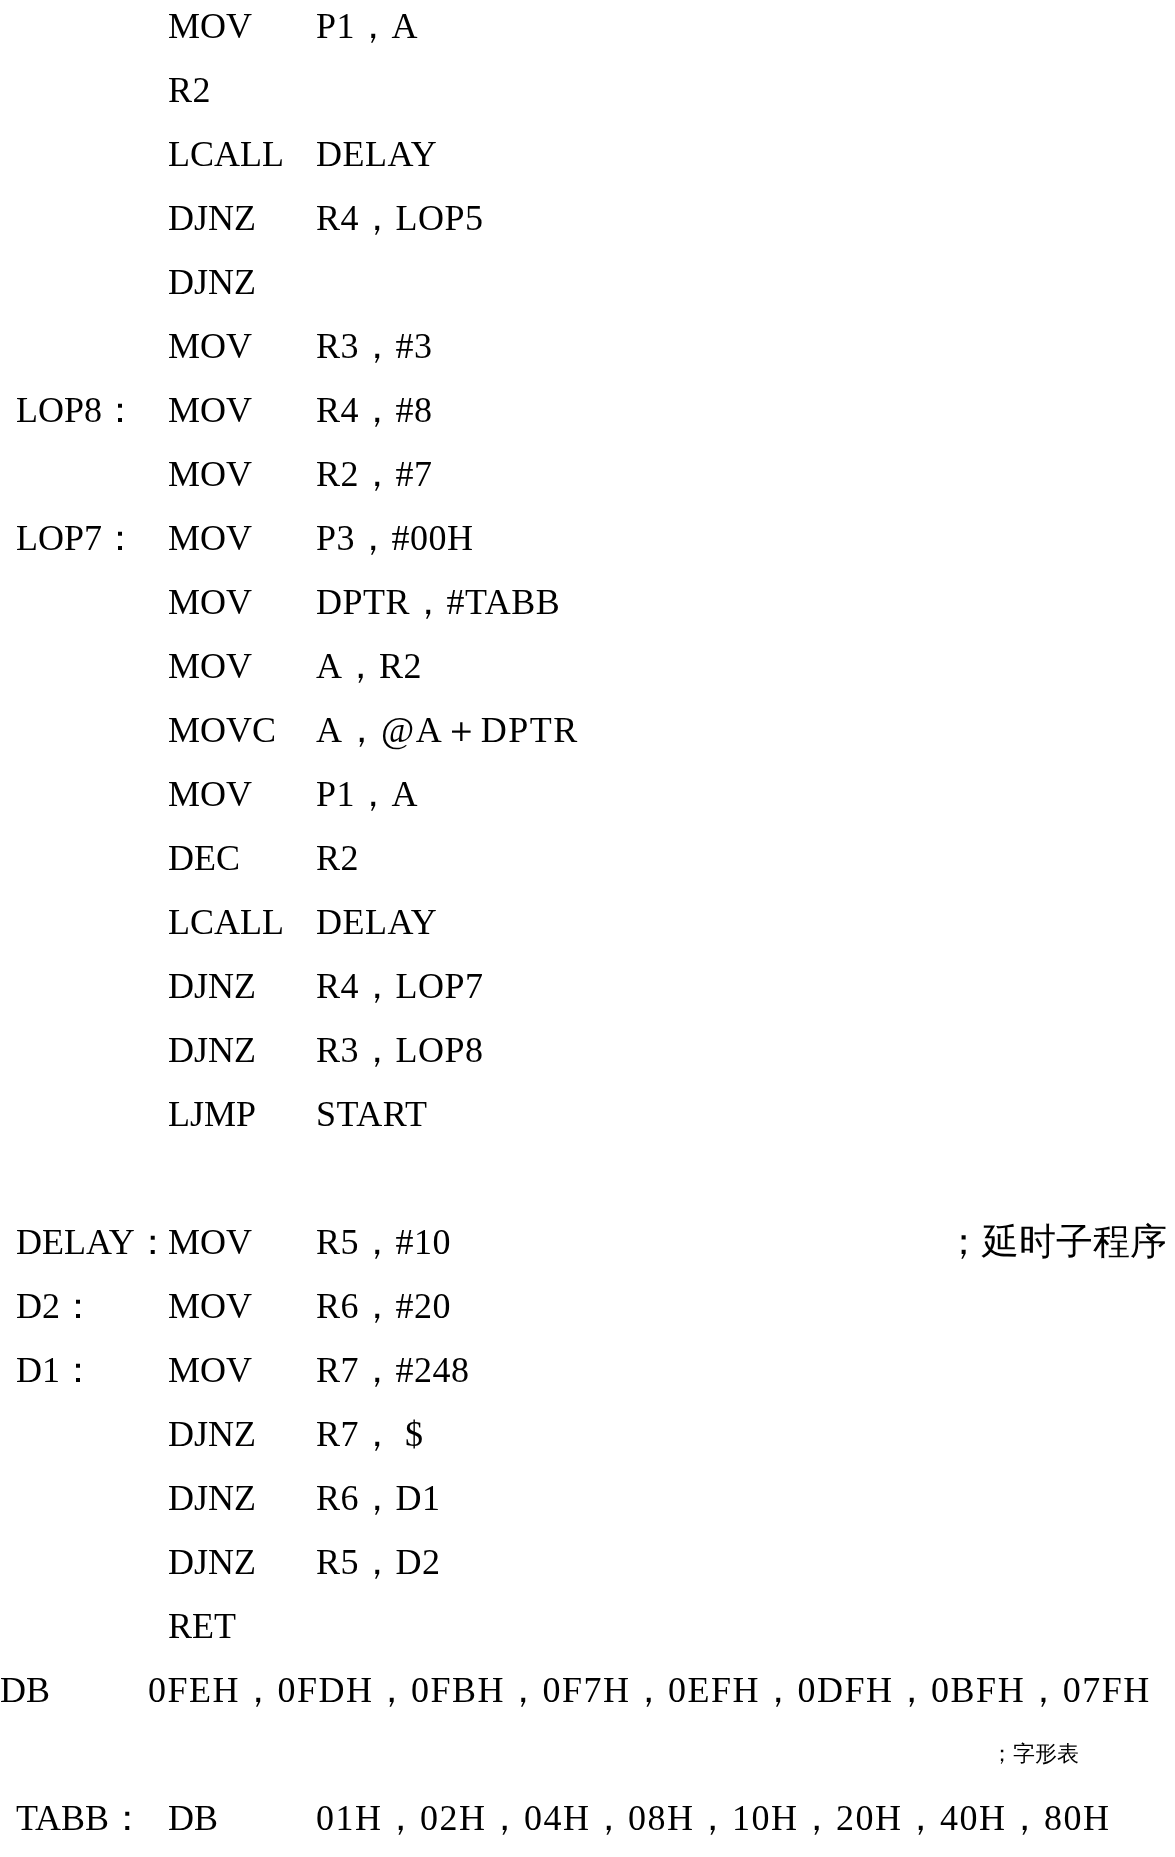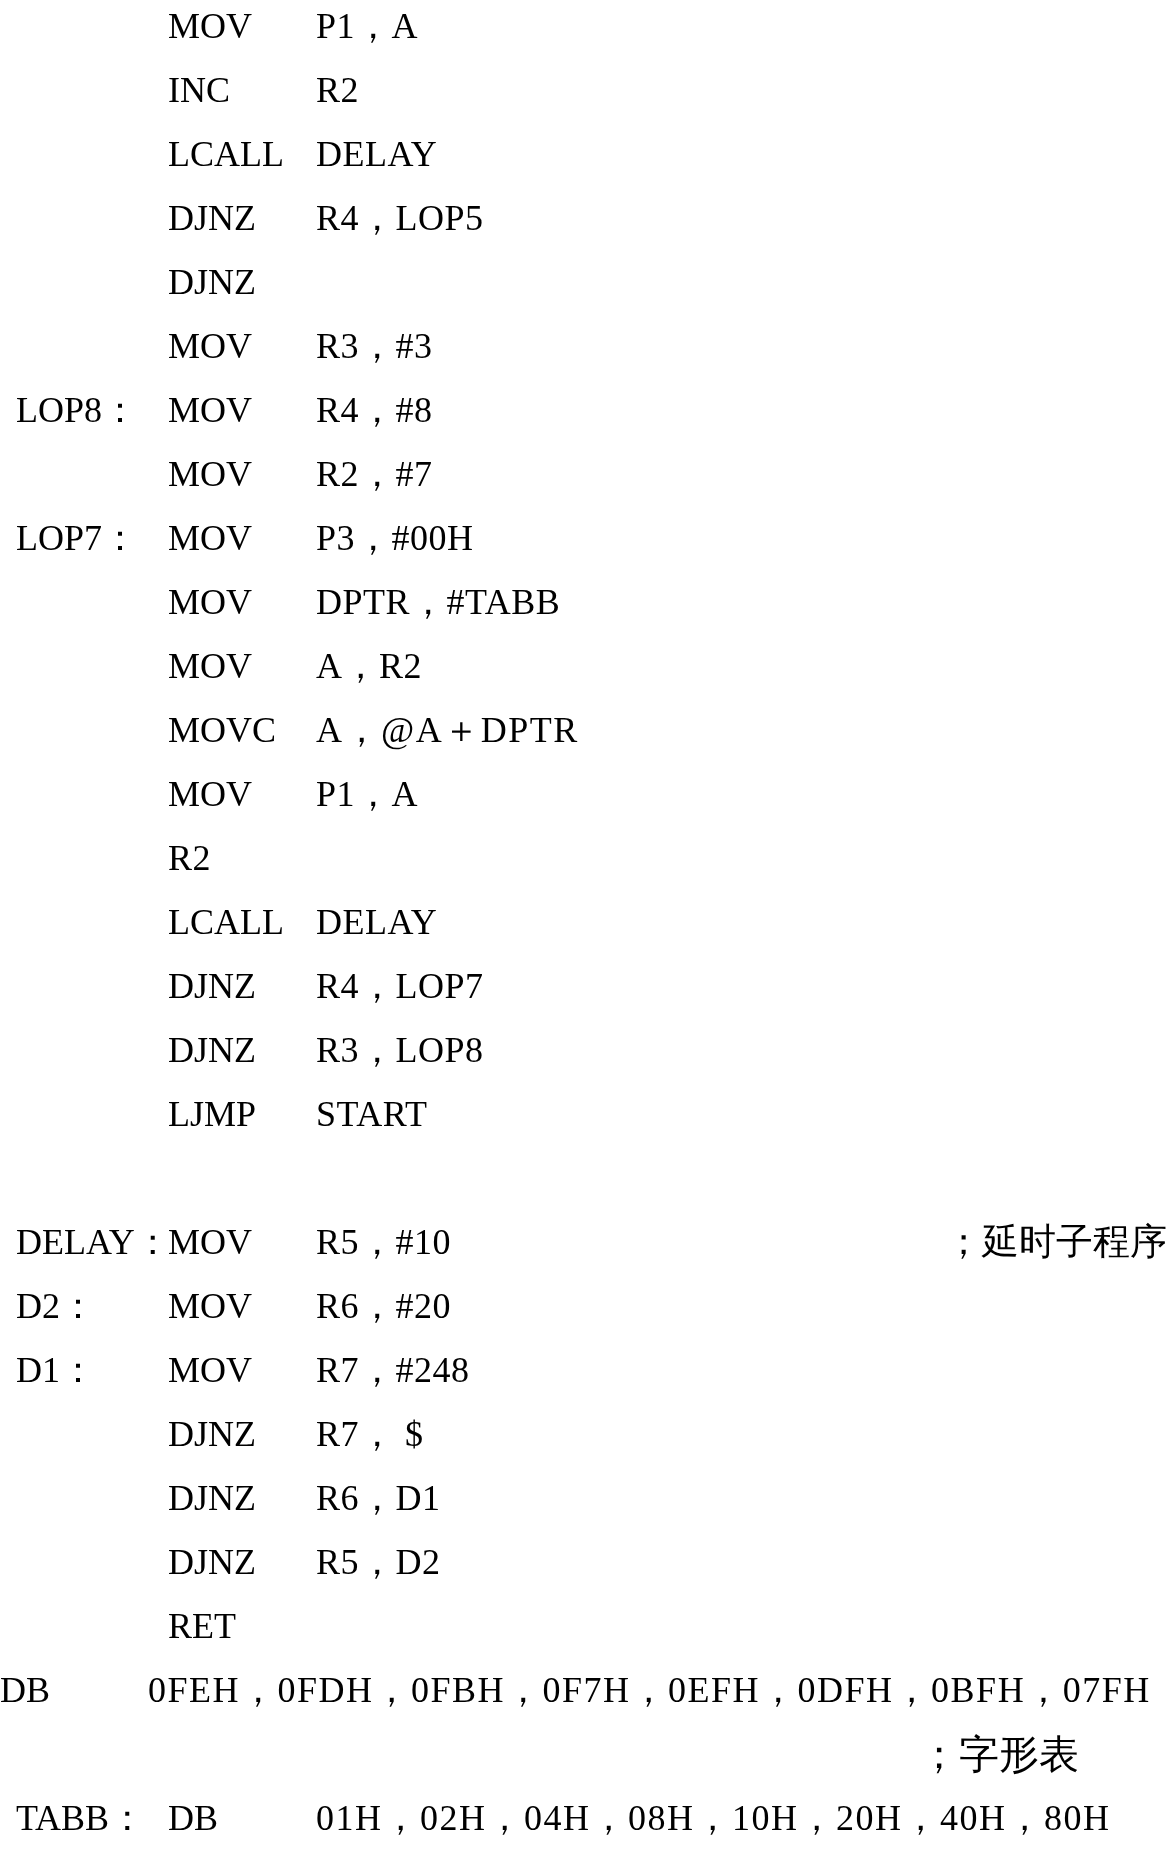--- a/index.html
+++ b/index.html
@@ -57,21 +57,21 @@
     font-family: "DejaVu Sans", sans-serif;
     font-size: 37px;
   }
   .comment-only {
     display: flex;
     height: 64px;
     line-height: 64px;
     justify-content: flex-end;
     padding-right: 96px;
     font-family: "DejaVu Sans", sans-serif;
-    font-size: 40px;
+    font-size: 22px;
   }
   .blank-line {
     height: 64px;
   }
   .wide-operand {
     letter-spacing: 1.5px;
   }
 </style>
 </head>
 <body>
@@ -80,21 +80,20 @@
   <div class="listing">
 
     <div class="code-line">
       <span class="label"></span>
       <span class="mnemonic">MOV</span>
       <span class="operand">P1，A</span>
     </div>
 
     <div class="code-line">
       <span class="label"></span>
-      <span class="mnemonic">INC</span>
       <span class="operand">R2</span>
     </div>
 
     <div class="code-line">
       <span class="label"></span>
       <span class="mnemonic">LCALL</span>
       <span class="operand">DELAY</span>
     </div>
 
     <div class="code-line">
@@ -151,20 +150,21 @@
     </div>
 
     <div class="code-line">
       <span class="label"></span>
       <span class="mnemonic">MOV</span>
       <span class="operand">P1，A</span>
     </div>
 
     <div class="code-line">
       <span class="label"></span>
+      <span class="mnemonic">DEC</span>
       <span class="operand">R2</span>
     </div>
 
     <div class="code-line">
       <span class="label"></span>
       <span class="mnemonic">LCALL</span>
       <span class="operand">DELAY</span>
     </div>
 
     <div class="code-line">

